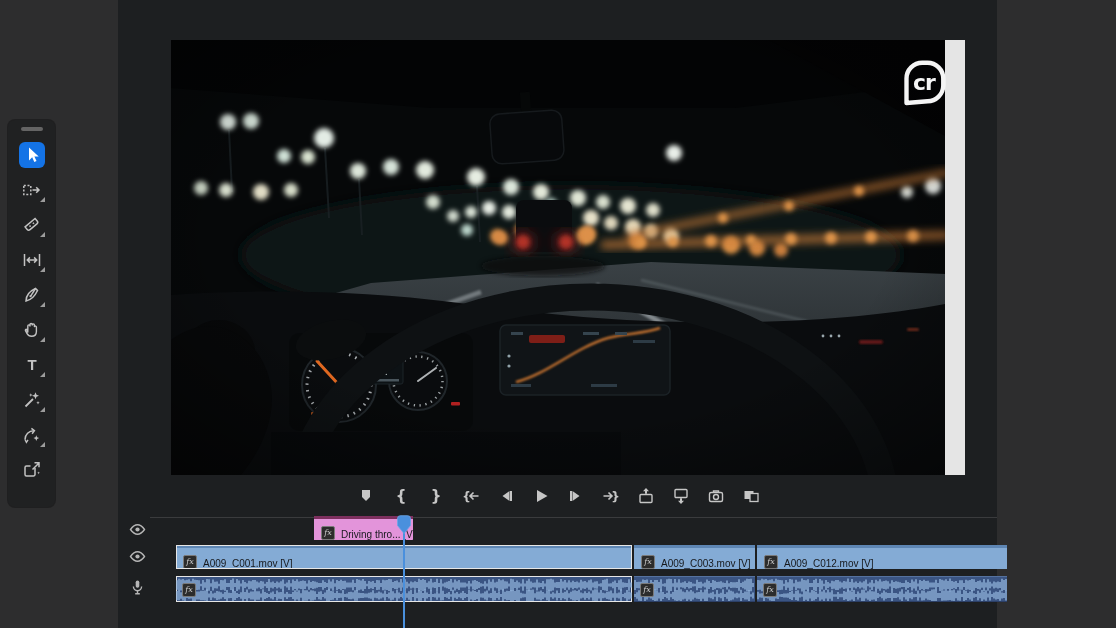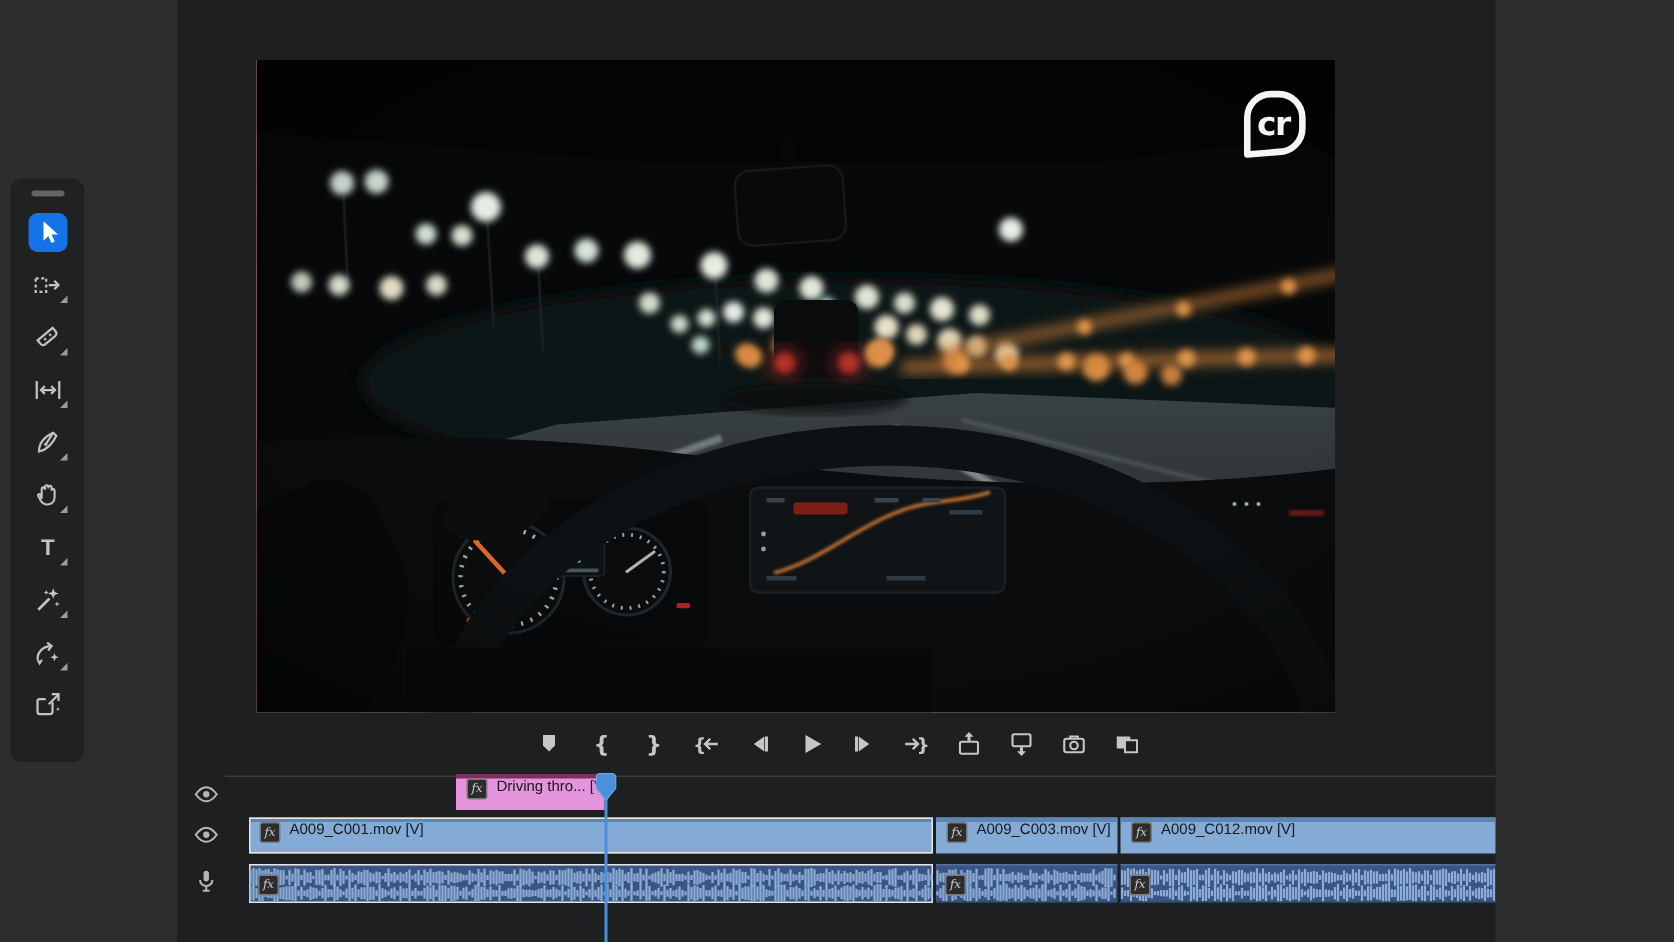--- a/index.html
+++ b/index.html
@@ -12,34 +12,34 @@
     box-sizing:border-box;box-shadow:0 0 0 1px rgba(0,0,0,.3);z-index:10;}
   .drag-handle{width:22px;height:4px;border-radius:2px;background:#646464;margin-bottom:11px;}
   .tool{width:26px;height:26px;display:flex;align-items:center;justify-content:center;
     margin-bottom:9px;position:relative;flex:none;}
   .tool.active{background:#1473e6;border-radius:6px;}
   .tool svg{display:block;}
   .corner{position:absolute;right:0;bottom:1px;width:0;height:0;
     border-left:5px solid transparent;border-bottom:5px solid #9c9c9c;}
 
   
-  .viewer{position:absolute;left:171px;top:40px;width:719px;height:435px;background:#fca5a5;overflow:hidden;}
+  .viewer{position:absolute;left:171px;top:40px;width:794px;height:435px;background:#e5e5e5;overflow:hidden;}
   .watermark{position:absolute;top:13px;right:13px;width:56px;height:58px;opacity:.96;}
 
   
   .transport{position:absolute;left:171px;top:484px;width:774px;height:24px;display:flex;
     justify-content:center;align-items:center;gap:17px;}
   .tbtn{width:18px;height:18px;display:flex;align-items:center;justify-content:center;cursor:default;}
   .tbtn svg text{font-family:"DejaVu Sans",sans-serif;}
 
   
   .tl-sep{position:absolute;left:150px;top:517px;width:847px;height:1px;background:#3a3b3d;}
   .track-toggle{position:absolute;left:129px;width:17px;height:17px;}
   .clip{position:absolute;box-sizing:border-box;font-size:10px;color:#16181c;overflow:hidden;
-    white-space:nowrap;display:flex;align-items:flex-start;}
+    white-space:nowrap;display:flex;align-items:flex-end;margin-left:10px;}
   .vclip{background:#84abd5;border-top:3px solid #5e86b4;height:24px;gap:6px;padding-left:7px;}
   .pinkclip{background:#e394da;border-top:3px solid #7d2f5e;height:24px;gap:6px;padding-left:7px;z-index:3;}
   .aclip{background:#3a5483;height:26px;border-top:1px solid #55729f;border-bottom:1px solid #2c4068;}
   .selected{outline:1px solid #e6e6e6;outline-offset:-1px;}
   .fxbadge{display:inline-flex;flex:none;width:12px;height:12px;background:#2c2c2c;border:1px solid #7a7a7a;
     color:#cccccc;font-style:italic;font-size:8px;line-height:1;align-items:center;justify-content:center;
     border-radius:2px;font-family:"DejaVu Serif",serif;}
   .aclip .fxbadge{position:absolute;left:6px;top:6px;z-index:2;}
   .waveform{position:absolute;inset:0;}
   .clip-label{pointer-events:none;}

